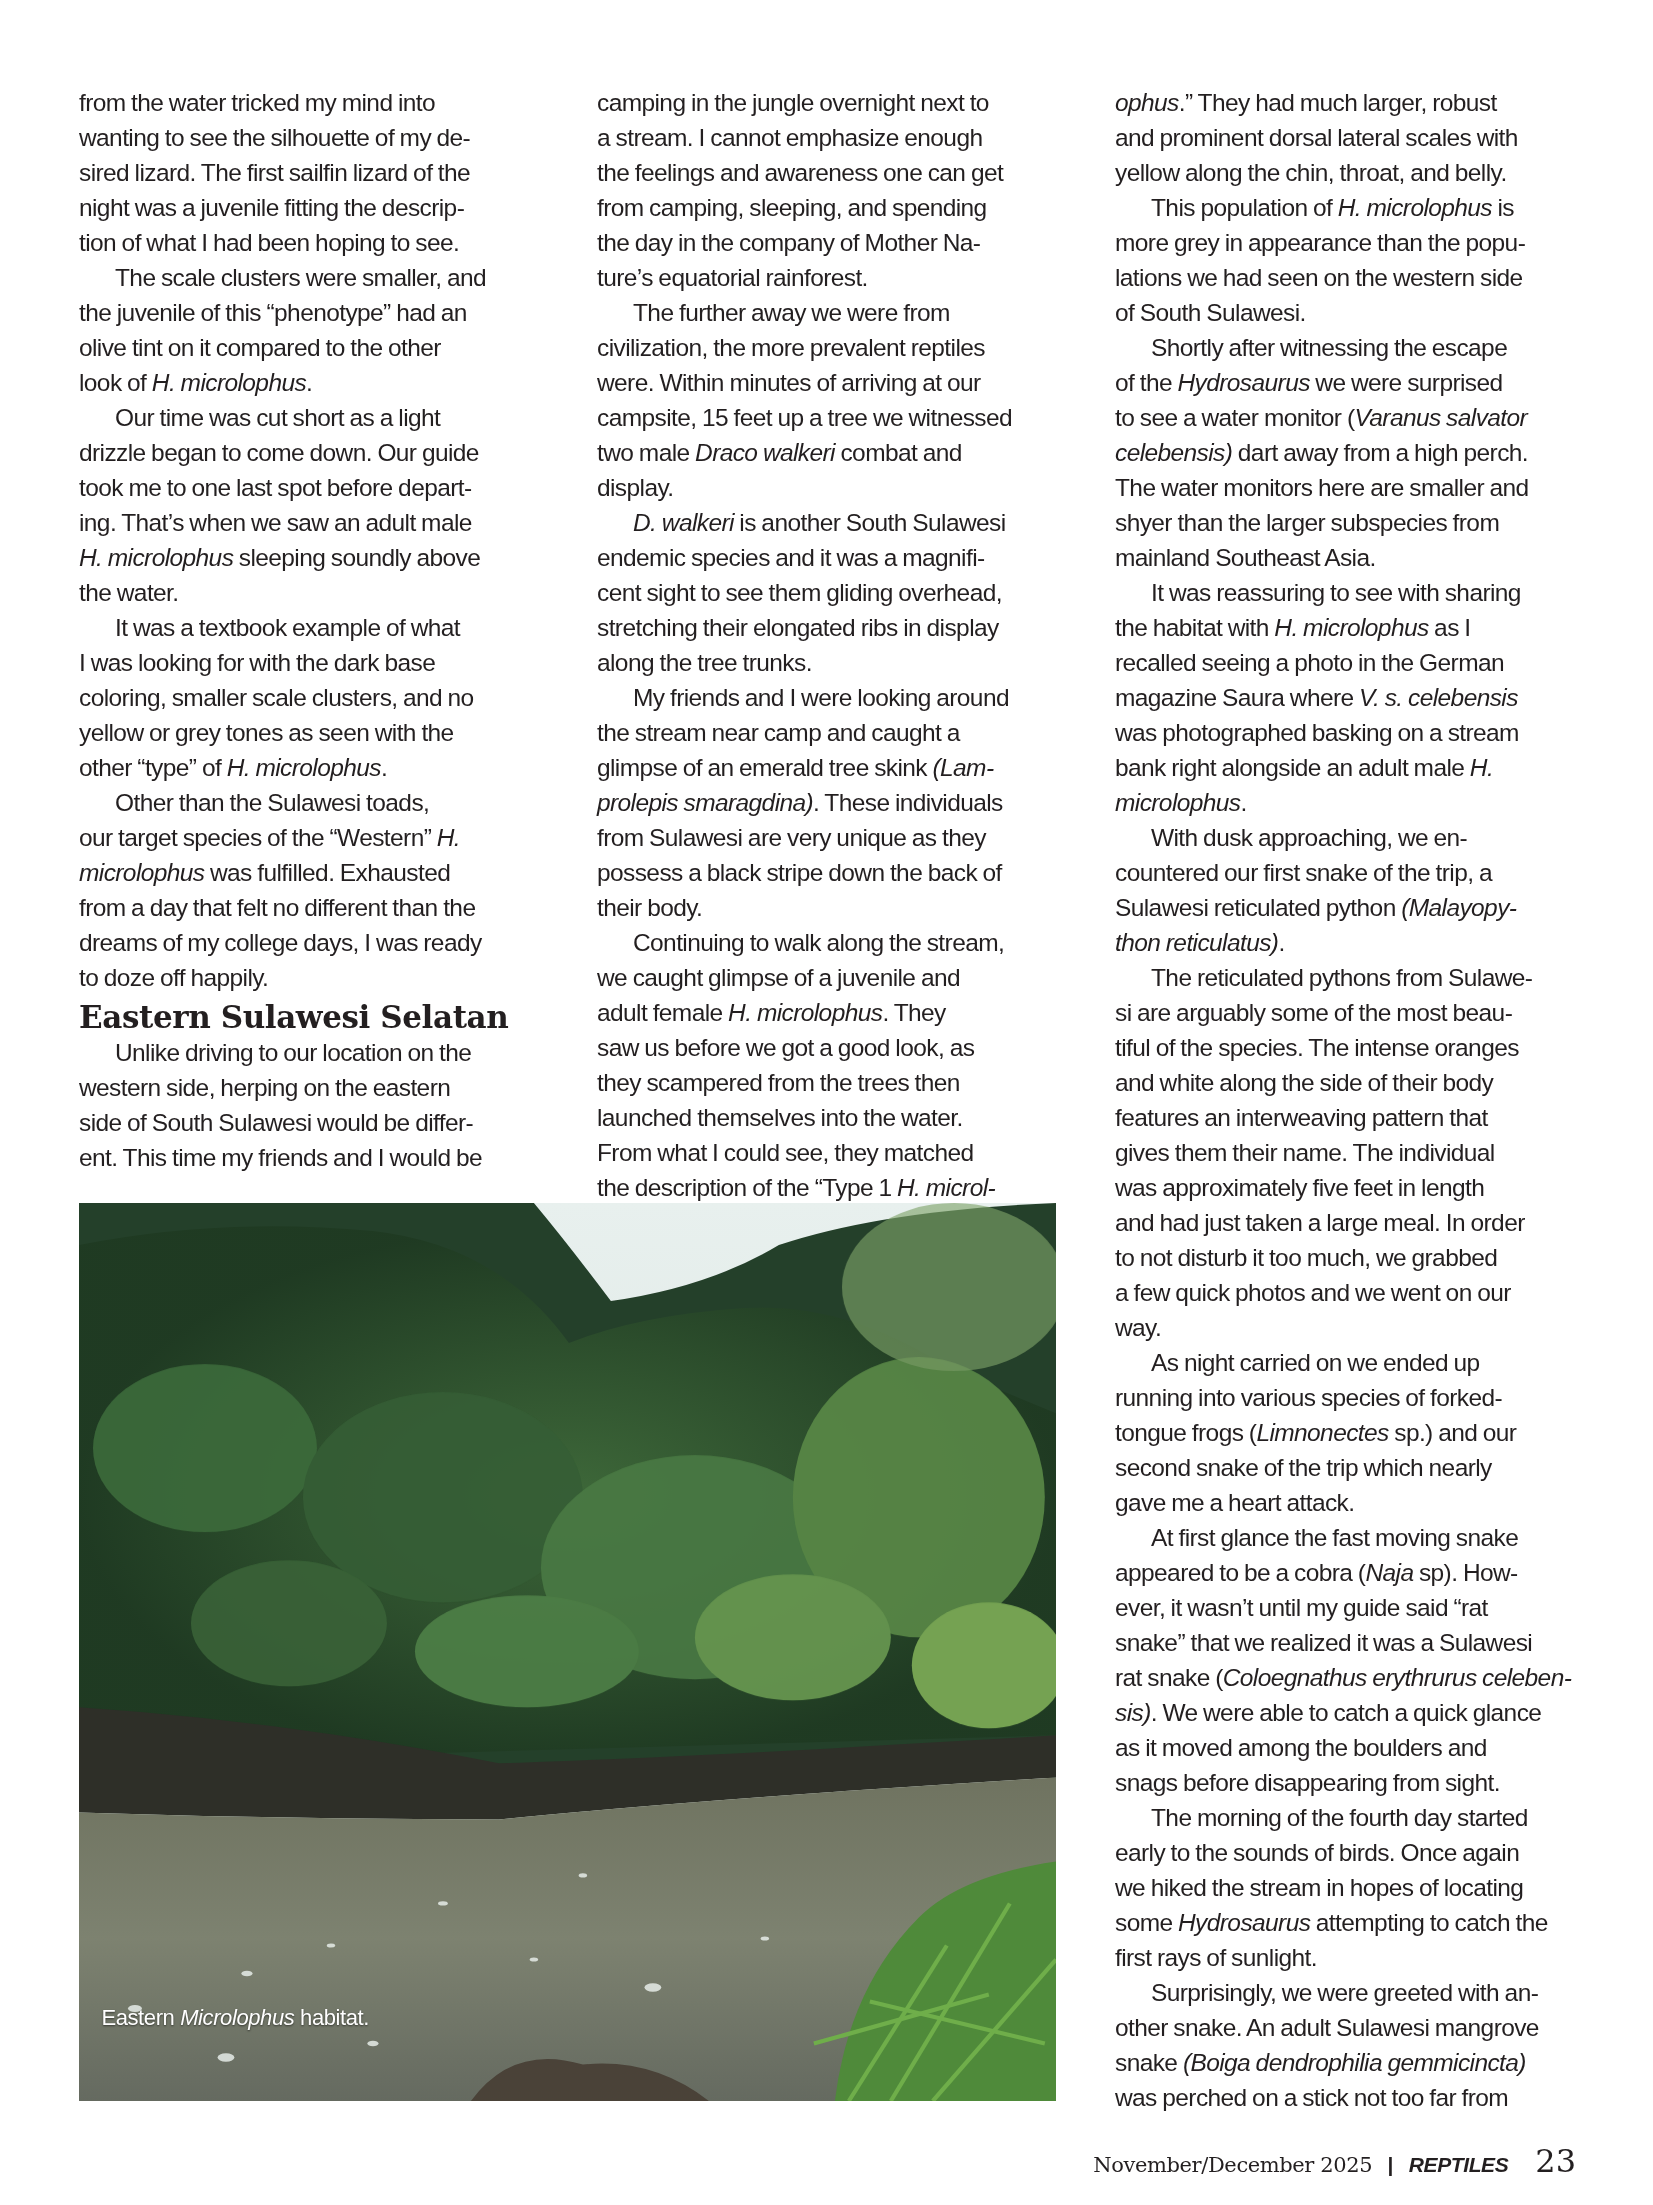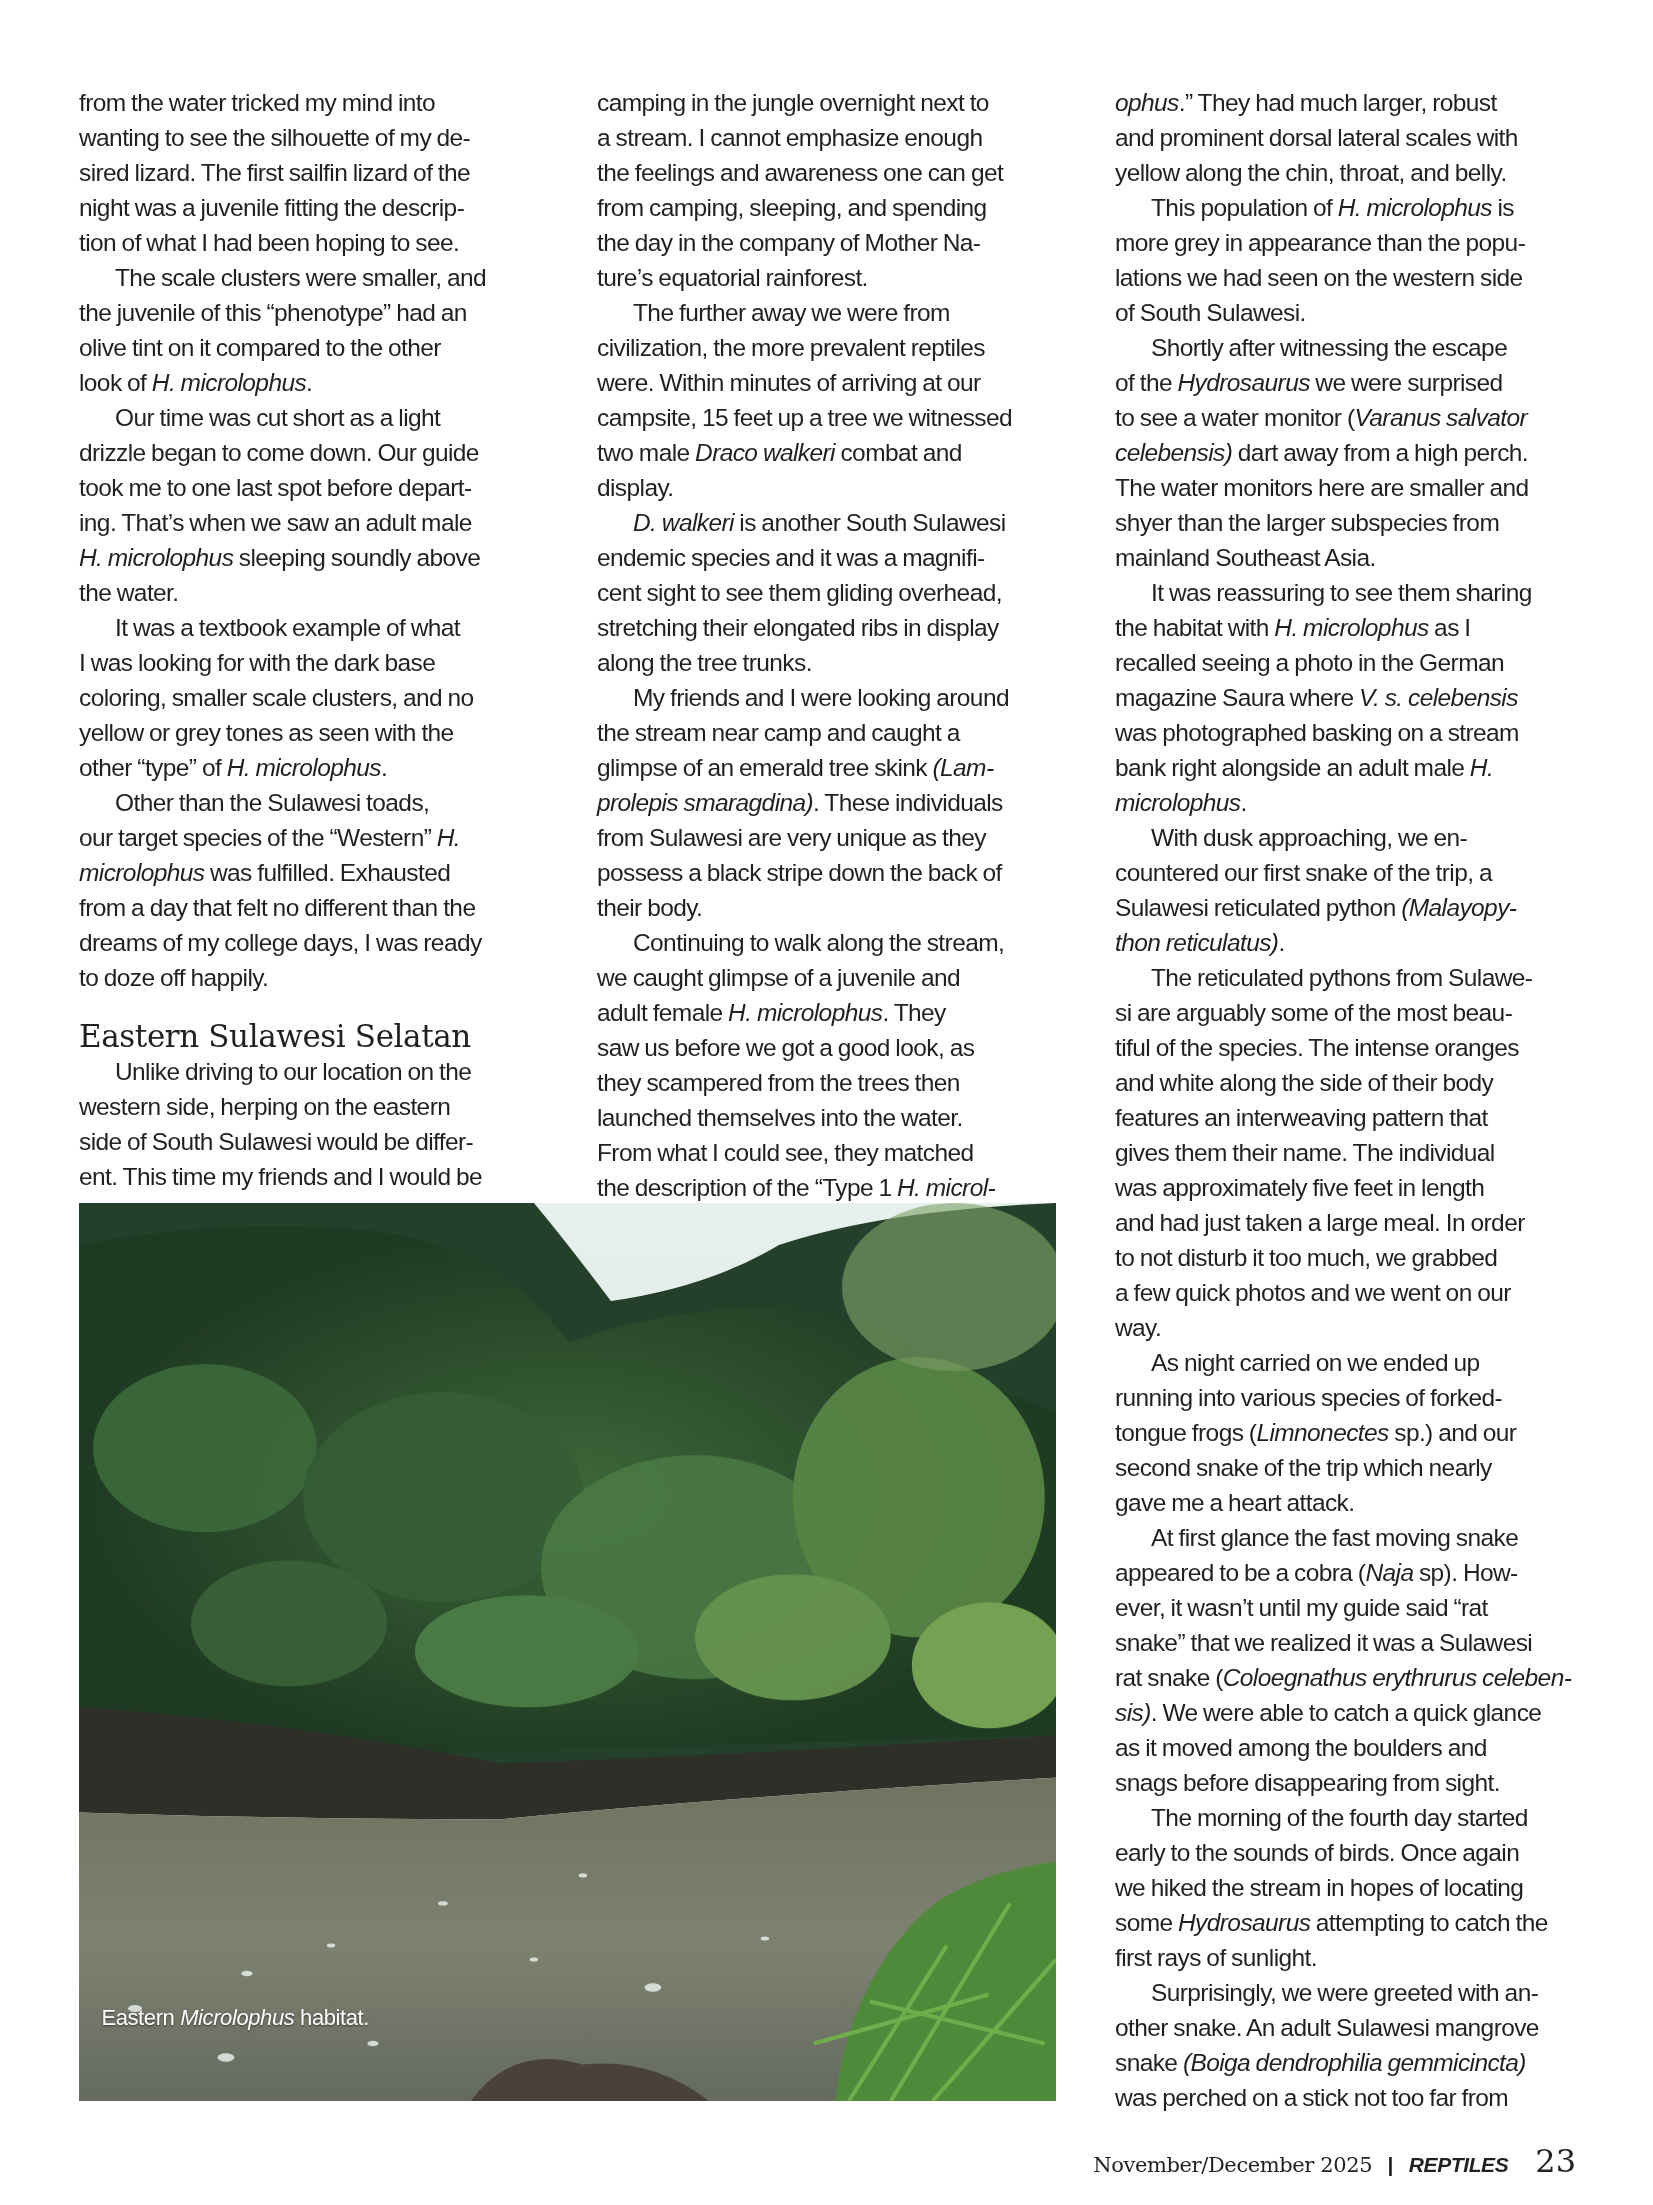--- a/index.html
+++ b/index.html
@@ -6,22 +6,22 @@
   body { width: 1654px; height: 2205px; position: relative; overflow: hidden;
          font-family: "Liberation Sans", "DejaVu Sans", sans-serif; color: #231f20; }
   .col { position: absolute; top: 85px; }
   .col1 { left: 79px; width: 455px; }
   .col2 { left: 597px; width: 462px; }
   .col3 { left: 1115px; width: 462px; }
   .line { font-size: 24.5px; line-height: 35px; height: 35px; white-space: nowrap;
           letter-spacing: -0.6px; word-spacing: -0.7px; transform-origin: left center; }
   .line.indent { padding-left: 36px; }
   .line i, .line .it { font-style: italic; margin-top: 8px; }
-  .heading { font-family: "DejaVu Serif", "Liberation Serif", serif; font-weight: normal;
-             font-size: 31px; line-height: 35px; height: 35px; margin-top: 24px; margin-bottom: 0;
+  .heading { font-family: "DejaVu Serif", "Liberation Serif", serif; font-weight: bold;
+             font-size: 31px; line-height: 35px; height: 35px; margin-top: 5px; margin-bottom: 0;
              letter-spacing: -0.4px; color: #231f20; white-space: nowrap; }
   .photo { position: absolute; left: 79px; top: 1203px; width: 977px; height: 898px; overflow: hidden; }
   .photo svg { display: block; width: 100%; height: 100%; }
   .caption { position: absolute; left: 22.4px; bottom: 70px; color: #ffffff; font-weight: normal;
              font-size: 22px; letter-spacing: -0.4px; text-shadow: 0 0.7px 2.1px rgba(0,0,0,0.55); }
   .caption i { font-style: italic; }
   .footer { position: absolute; right: 78px; top: 2142px; height: 42px; display: flex; align-items: baseline; color: #231f20; }
   .footer .issue { font-family: "DejaVu Serif", "Liberation Serif", serif; font-size: 21px; letter-spacing: -0.4px; text-align: center; }
   .footer .sep { font-family: "Liberation Sans", sans-serif; font-size: 21px; margin: 0 15.4px; font-weight: bold; }
   .footer .mag { font-family: Liberation Sans, sans-serif; font-weight: bold; font-style: italic; font-size: 21px; letter-spacing: -0.4px; }
@@ -114,21 +114,21 @@
       <div class="line"><span>more grey in appearance than the popu-</span></div>
       <div class="line"><span>lations we had seen on the western side</span></div>
       <div class="line"><span>of South Sulawesi.</span></div>
       <div class="line indent"><span>Shortly after witnessing the escape</span></div>
       <div class="line"><span>of the </span><i>Hydrosaurus</i><span> we were surprised</span></div>
       <div class="line"><span>to see a water monitor (</span><i>Varanus salvator</i></div>
       <div class="line"><i>celebensis)</i><span> dart away from a high perch.</span></div>
       <div class="line"><span>The water monitors here are smaller and</span></div>
       <div class="line"><span>shyer than the larger subspecies from</span></div>
       <div class="line"><span>mainland Southeast Asia.</span></div>
-      <div class="line indent"><span>It was reassuring to see them sharing</span></div>
+      <div class="line indent"><span>It was reassuring to see with sharing</span></div>
       <div class="line"><span>the habitat with </span><i>H. microlophus</i><span> as I</span></div>
       <div class="line"><span>recalled seeing a photo in the German</span></div>
       <div class="line"><span>magazine Saura where </span><i>V. s. celebensis</i></div>
       <div class="line"><span>was photographed basking on a stream</span></div>
       <div class="line"><span>bank right alongside an adult male </span><i>H.</i></div>
       <div class="line"><i>microlophus</i><span>.</span></div>
       <div class="line indent"><span>With dusk approaching, we en-</span></div>
       <div class="line"><span>countered our first snake of the trip, a</span></div>
       <div class="line"><span>Sulawesi reticulated python </span><i>(Malayopy-</i></div>
       <div class="line"><i>thon reticulatus)</i><span>.</span></div>

